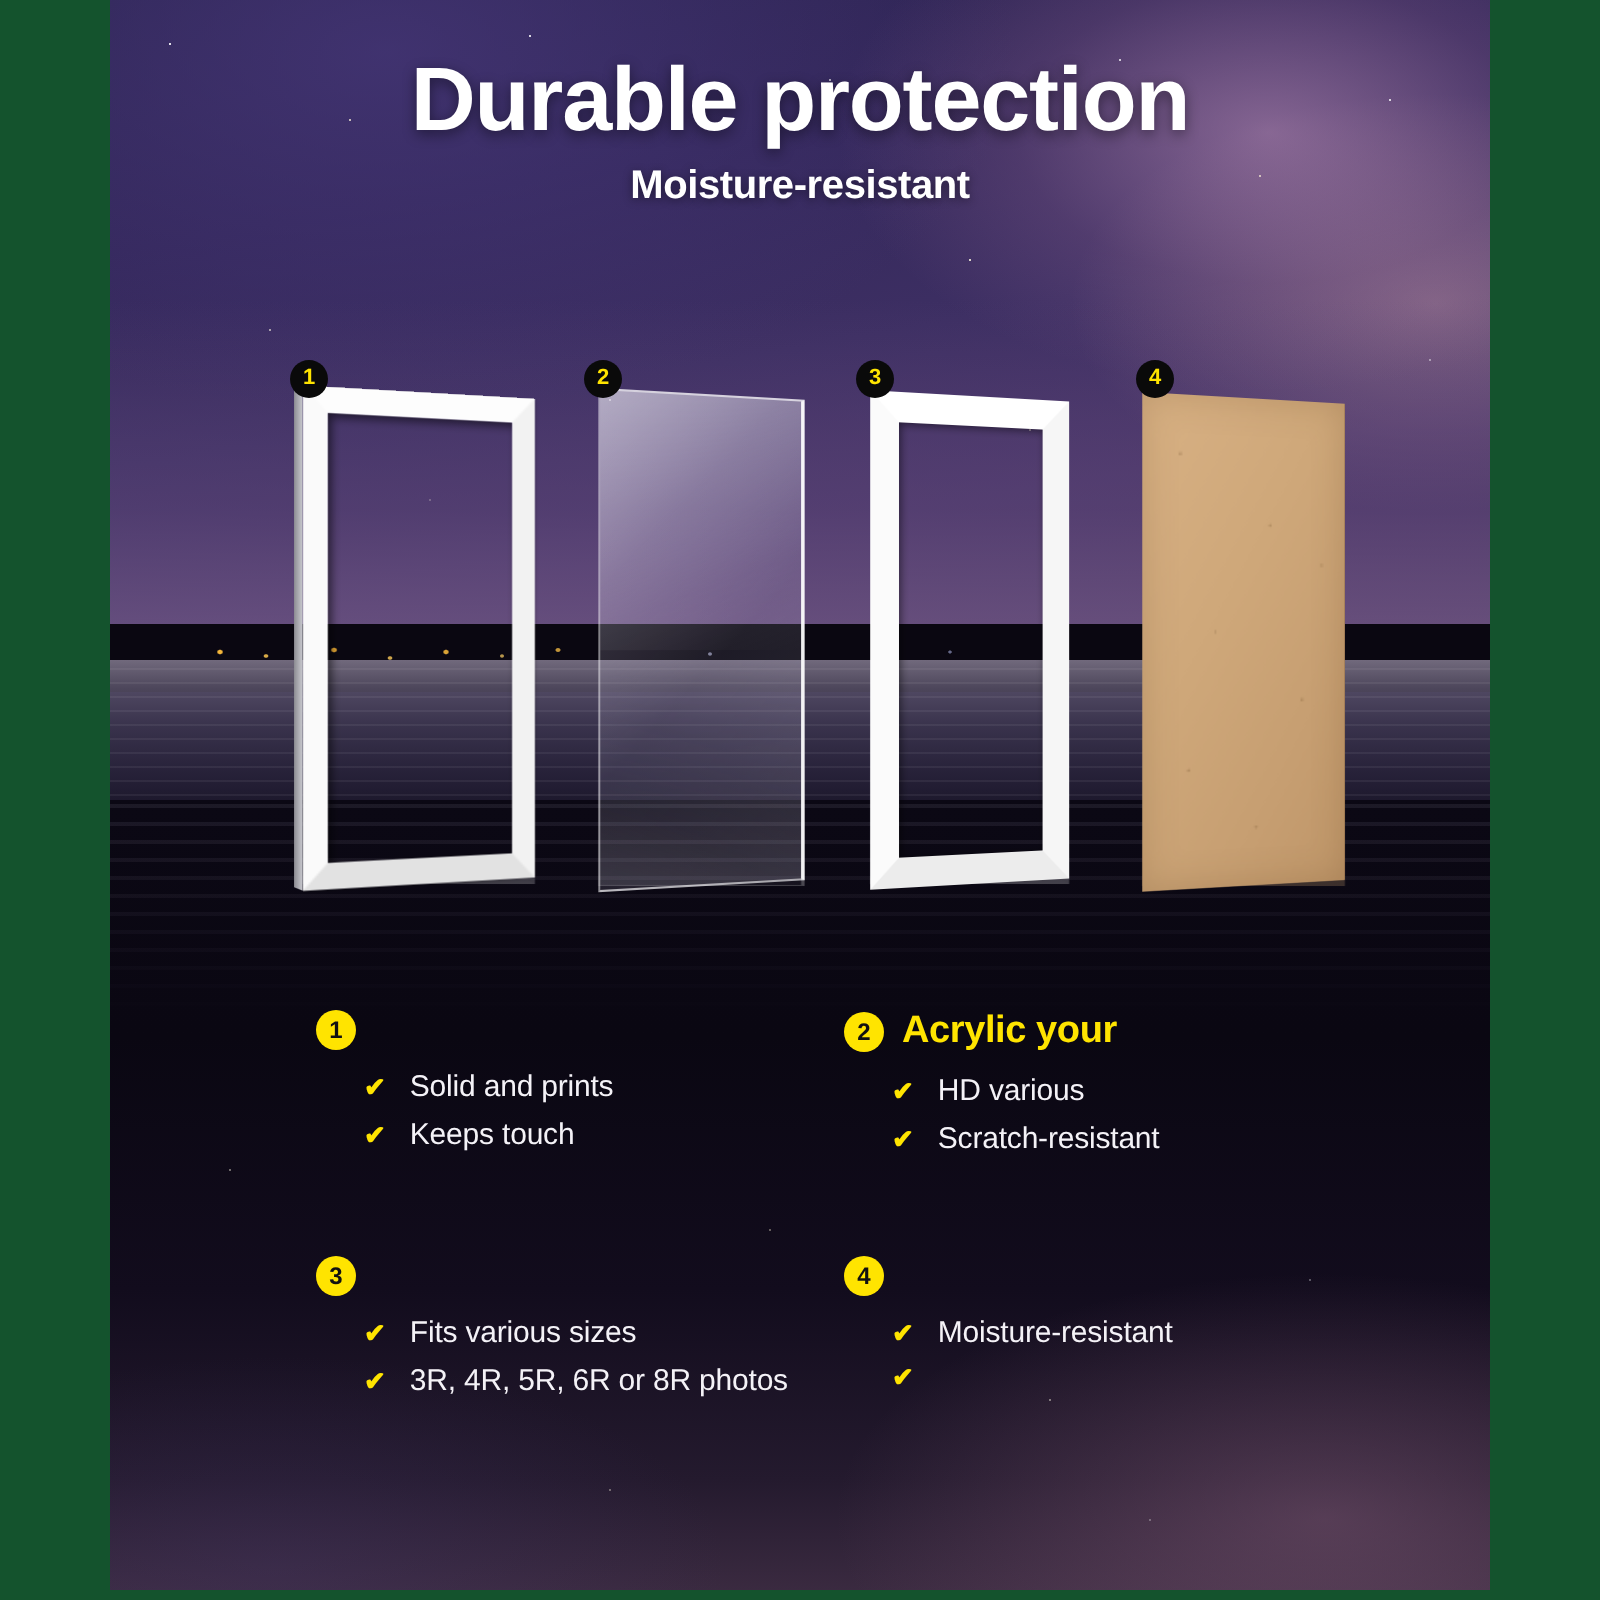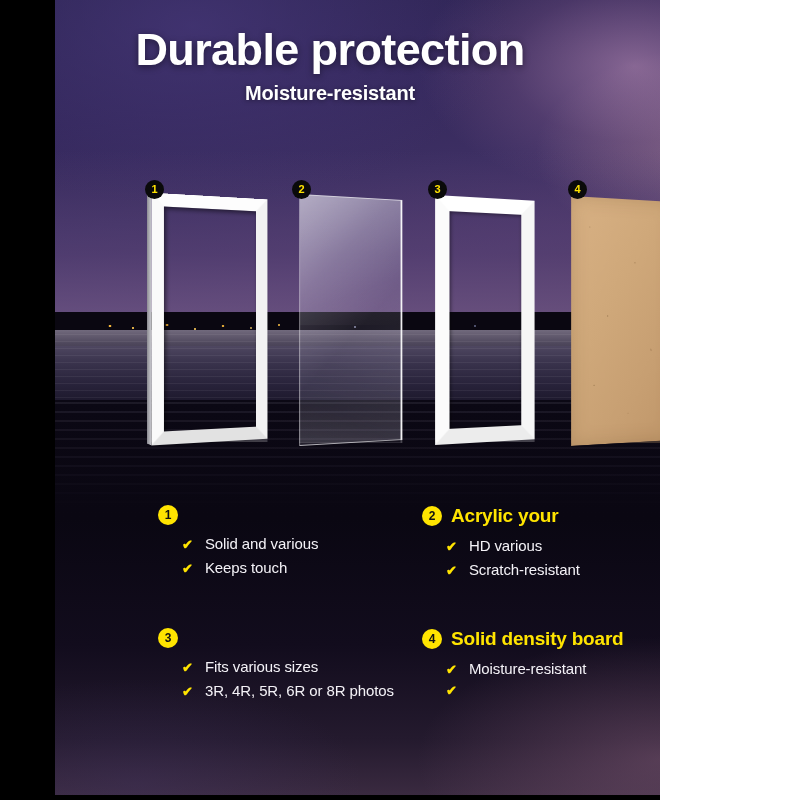--- a/index.html
+++ b/index.html
@@ -2,24 +2,24 @@
 <html><head>
 <meta charset="utf-8">
 <style>
   html, body {
     margin: 0;
     padding: 0;
     background: #ffffff;
   }
   #page {
     position: relative;
-    width: 660px;
+    width: 800px;
     height: 800px;
     overflow: hidden;
-    background: #000000;
+    background: #14532d;
     font-family: "Liberation Sans", sans-serif;
   }
 
   
   .bg-stage {
     position: absolute;
     left: 55px;
     top: 0;
     width: 690px;
     height: 795px;
@@ -459,21 +459,21 @@
   <div class="features">
 
     <div class="feature-row">
       <div class="feature-col">
         <div class="feat-head">
           <span class="badge-list">1</span>
         </div>
         <div class="feat-items">
           <div class="feat-item">
             <span class="check">✔</span>
-            <span class="feat-text">Solid and various</span>
+            <span class="feat-text">Solid and prints</span>
           </div>
           <div class="feat-item">
             <span class="check">✔</span>
             <span class="feat-text">Keeps touch</span>
           </div>
         </div>
       </div>
 
       <div class="feature-col right">
         <div class="feat-head">
@@ -506,21 +506,20 @@
           <div class="feat-item">
             <span class="check">✔</span>
             <span class="feat-text">3R, 4R, 5R, 6R or 8R photos</span>
           </div>
         </div>
       </div>
 
       <div class="feature-col right">
         <div class="feat-head">
           <span class="badge-list">4</span>
-          <span class="feat-title">Solid density board</span>
         </div>
         <div class="feat-items">
           <div class="feat-item">
             <span class="check">✔</span>
             <span class="feat-text">Moisture-resistant</span>
           </div>
           <div class="feat-item">
             <span class="check">✔</span>
           </div>
         </div>

